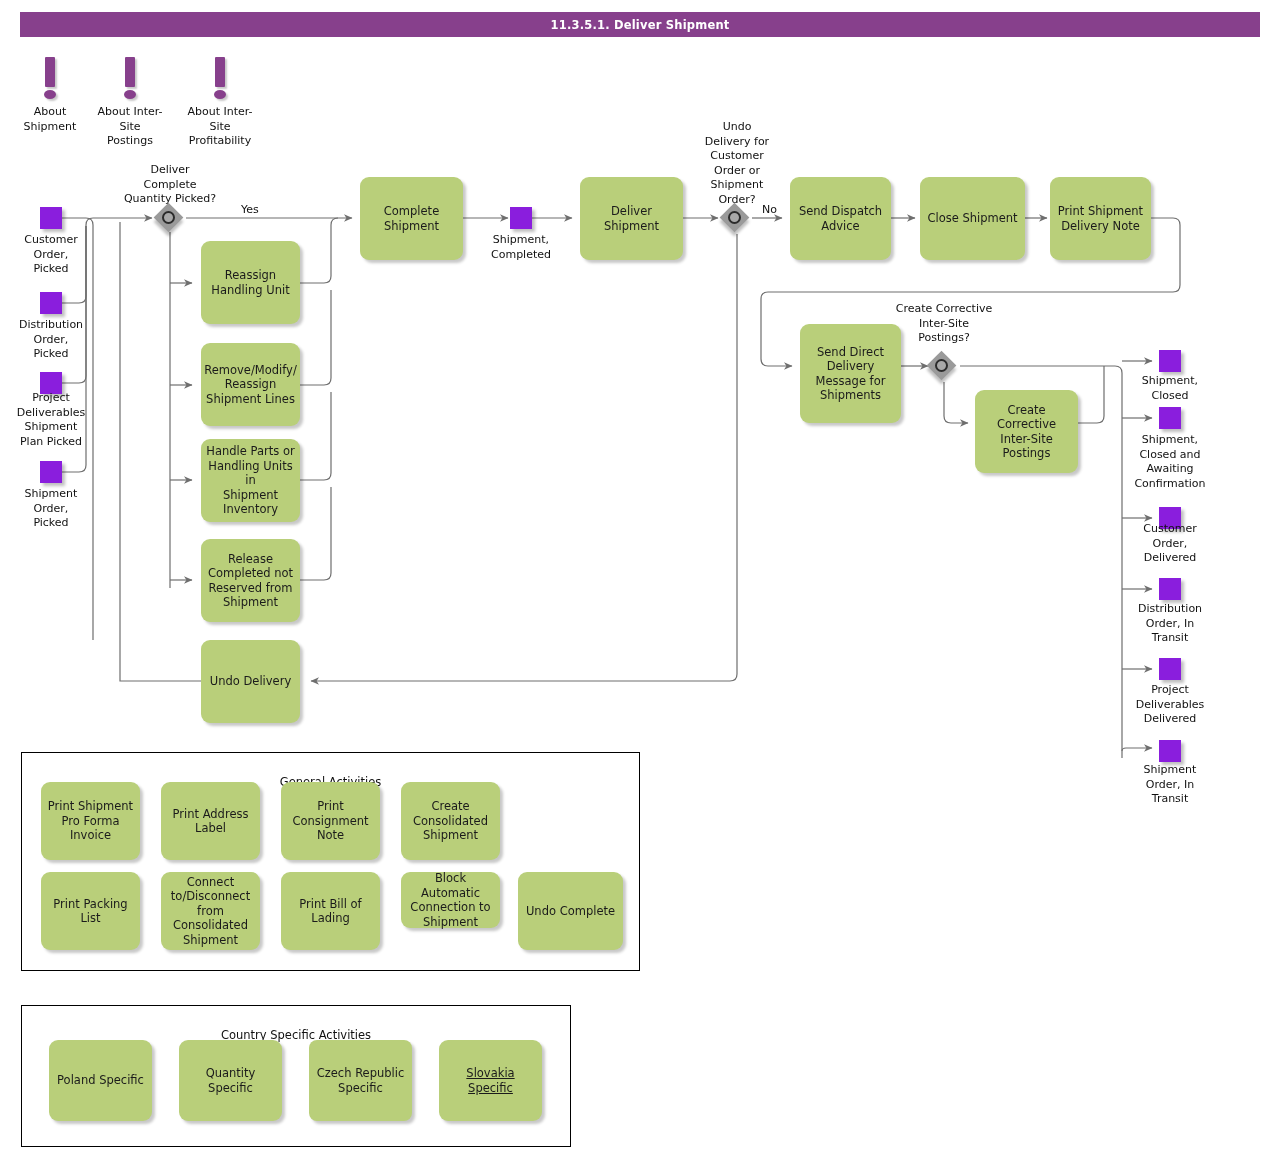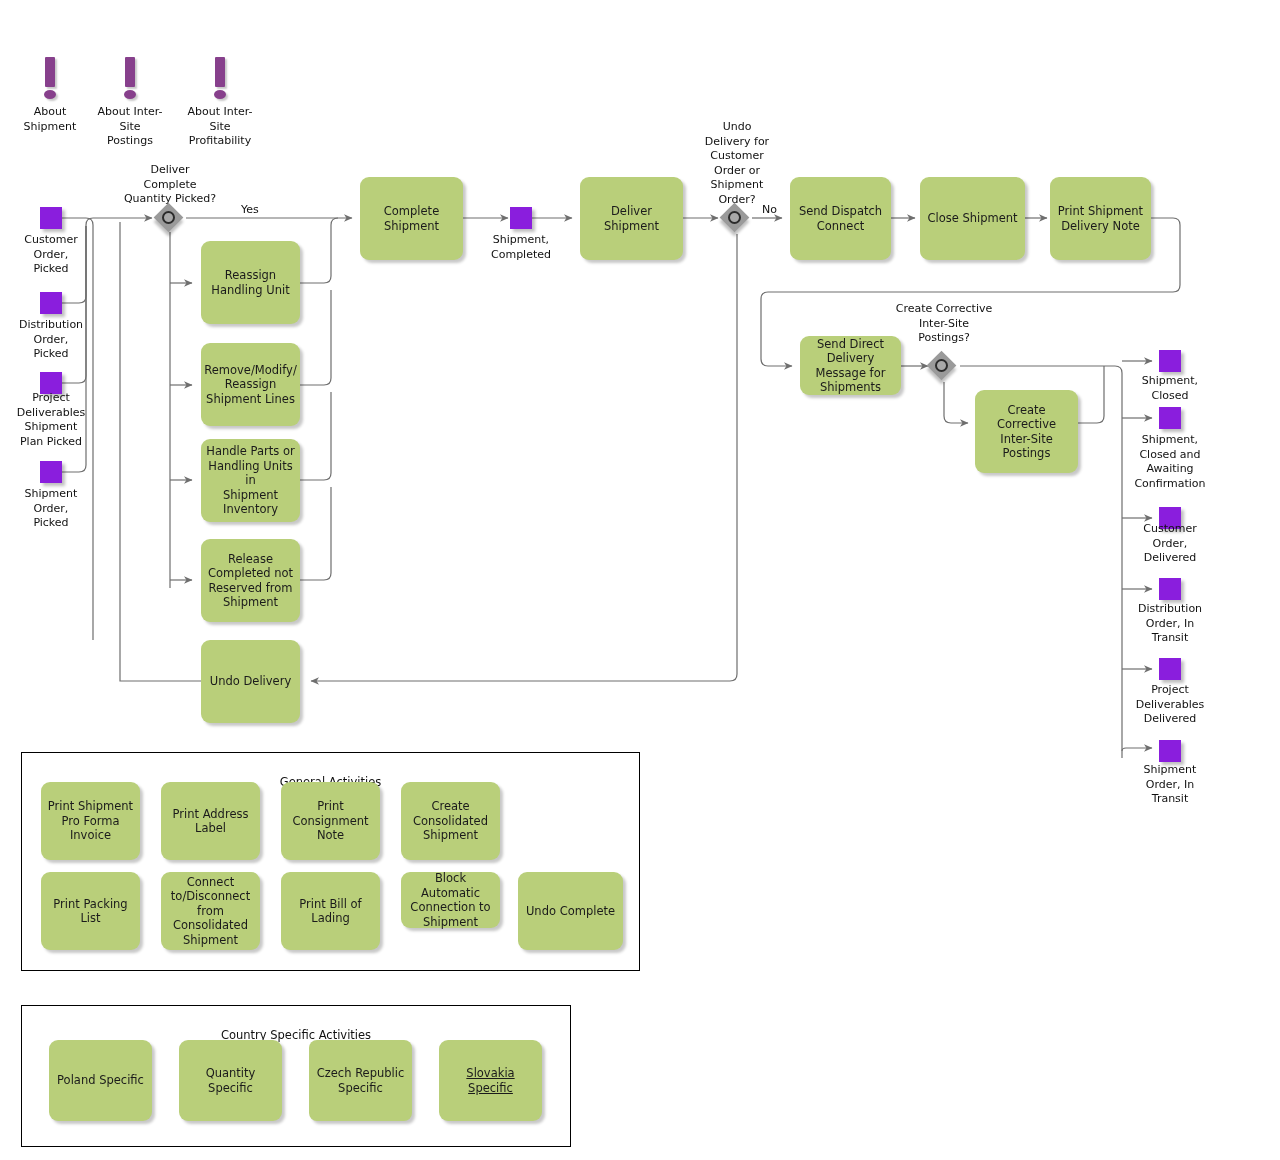--- a/index.html
+++ b/index.html
@@ -85,20 +85,23 @@
   .panel .hdr{
     position:absolute;left:0;right:0;top:10px;text-align:center;
     font-size:11.5px;color:#111;margin-top:12px;
   }
 </style>
 </head>
 <body>
 
 <div id="canvas">
 
+  <div class="titlebar">
+    <span class="t">11.3.5.1. Deliver Shipment</span>
+  </div>
 
   <svg id="wires" viewBox="0 0 1280 1160">
     <defs>
       <marker id="ah" markerWidth="9" markerHeight="9" refX="8" refY="4.5" orient="auto" markerUnits="userSpaceOnUse">
         <path d="M0,0.8 L8.5,4.5 L0,8.2 L2.4,4.5 Z" fill="#6e6e6e"></path>
       </marker>
       <marker id="ahl" markerWidth="9" markerHeight="9" refX="8" refY="4.5" orient="auto" markerUnits="userSpaceOnUse">
         <path d="M0,0.8 L8.5,4.5 L0,8.2 L2.4,4.5 Z" fill="#6e6e6e"></path>
       </marker>
     </defs>
@@ -245,26 +248,26 @@
 Order or
 Shipment
 Order?</div>
   <div class="gw" style="left:722px;top:205px;">
     <div class="dia"></div>
     <div class="ring"></div>
   </div>
   <div class="edge-lbl" style="left:762px;top:203px;">No</div>
 
   <div class="act" style="left: 790px; top: 177px; width: 101px; height: 83px; white-space: pre-line;">Send Dispatch
-Connect</div>
+Advice</div>
   <div class="act" style="left: 920px; top: 177px; width: 105px; height: 83px; white-space: pre-line;">Close Shipment</div>
   <div class="act" style="left: 1050px; top: 177px; width: 101px; height: 83px; white-space: pre-line;">Print Shipment
 Delivery Note</div>
 
-  <div class="act" style="left: 800px; top: 336px; width: 101px; height: 59px; white-space: pre-line;">Send Direct
+  <div class="act" style="left: 800px; top: 324px; width: 101px; height: 99px; white-space: pre-line;">Send Direct
 Delivery
 Message for
 Shipments</div>
 
   <div class="gw-lbl" style="left: 876px; top: 302px; width: 136px; white-space: pre-line;">Create Corrective
 Inter-Site
 Postings?</div>
   <div class="gw" style="left:929px;top:353px;">
     <div class="dia"></div>
     <div class="ring"></div>

